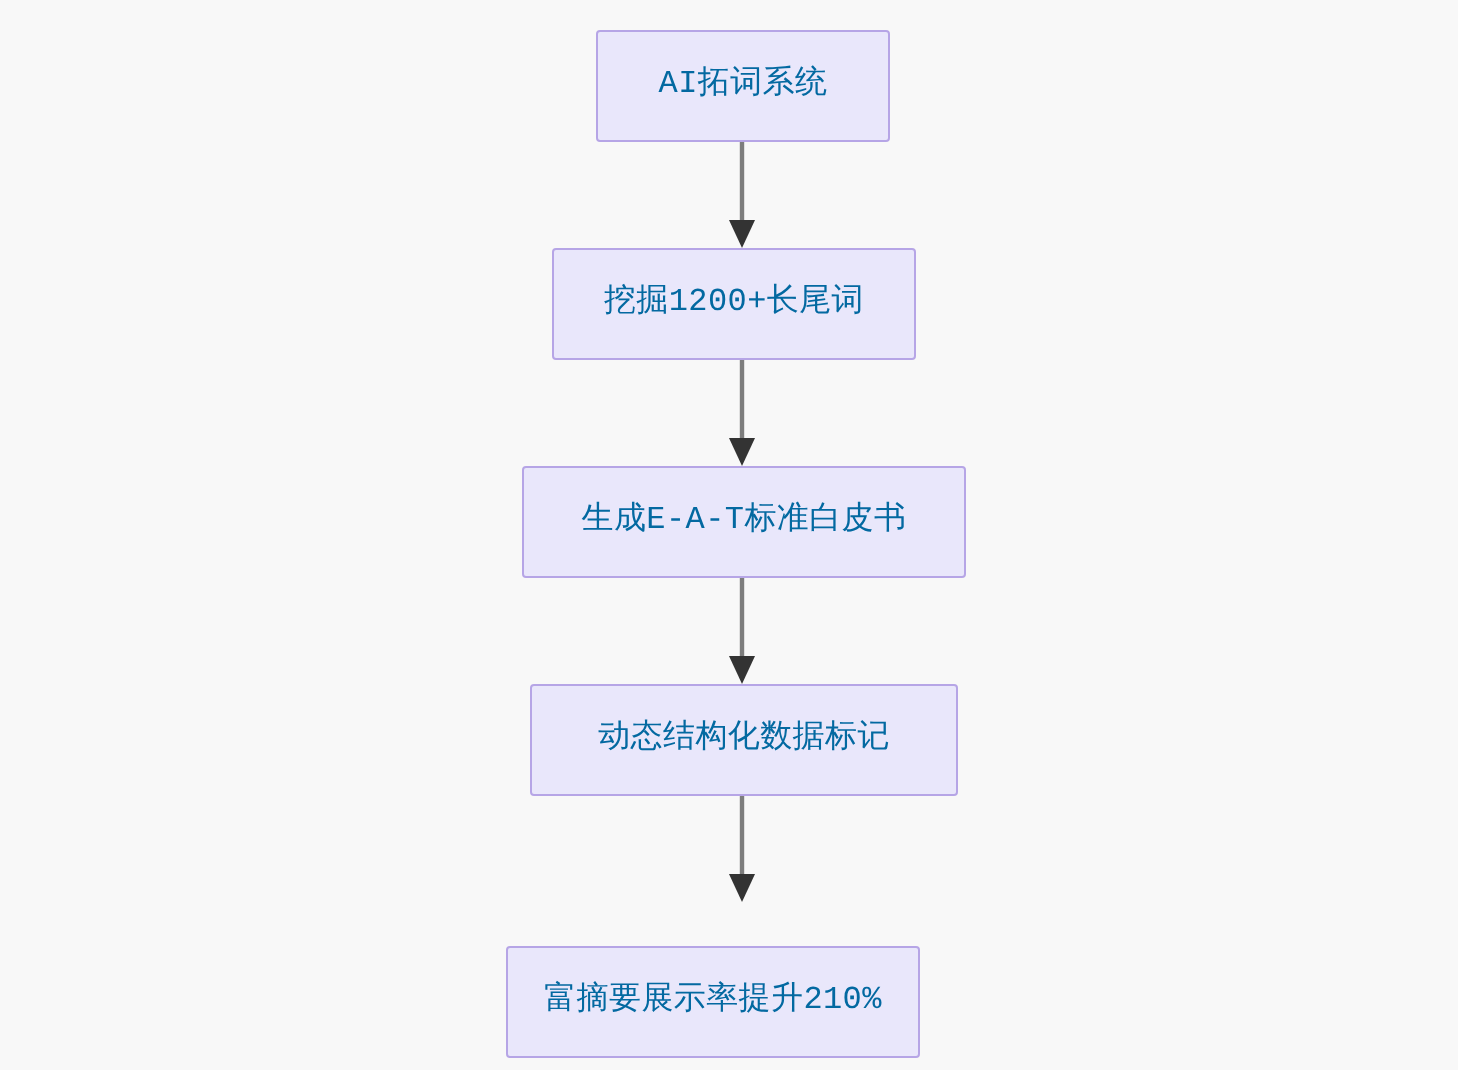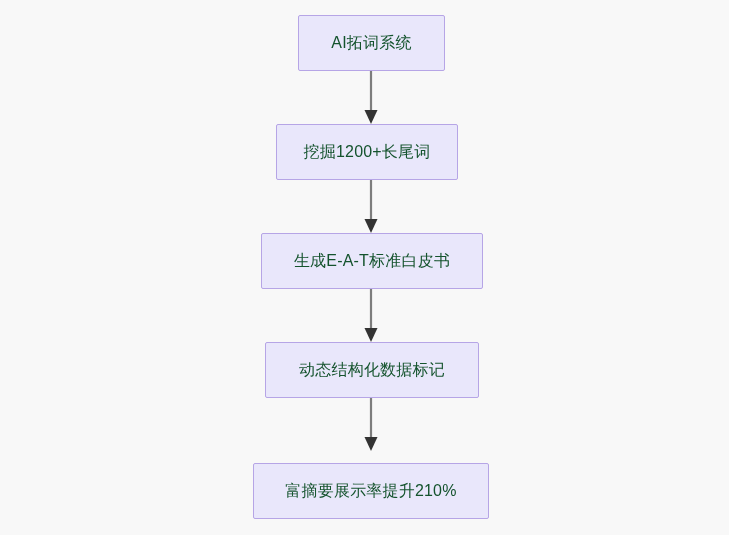--- a/index.html
+++ b/index.html
@@ -31,25 +31,26 @@
     box-sizing: border-box;
     background: #e9e7fb;
     border: 1.4px solid #b6a5e6;
     border-radius: 2px;
     display: flex;
     align-items: center;
     justify-content: center;
     text-align: center;
   }
   .node-label {
-    color: #14532d;
+    color: #0369a1;
     font-size: 16px;
     line-height: 1.2;
     letter-spacing: 0.2px;
     white-space: nowrap;
+    font-family: Liberation Mono, monospace;
   }
 </style>
 </head>
 <body>
 
 <div id="flowchart">
 
   <svg class="edge-layer" viewBox="0 0 729 535" width="729" height="535" xmlns="http://www.w3.org/2000/svg">
     <g>
       <line x1="371" y1="71" x2="371" y2="115" stroke="#7d7d7d" stroke-width="2.2"></line>
@@ -78,17 +79,17 @@
   </div>
 
   <div class="node" id="node-n4" style="left: 265px; top: 342px; width: 214px; height: 56px;">
     <span class="node-label">动态结构化数据标记</span>
   </div>
 
   <div class="node" id="node-n3" style="left: 261px; top: 233px; width: 222px; height: 56px;">
     <span class="node-label">生成E-A-T标准白皮书</span>
   </div>
 
-  <div class="node" id="node-n5" style="left: 253px; top: 463px; width: 236px; height: 56px;">
+  <div class="node" id="node-n5" style="left: 253px; top: 473px; width: 207px; height: 56px;">
     <span class="node-label">富摘要展示率提升210%</span>
   </div>
 
 </div>
 
 </body></html>

